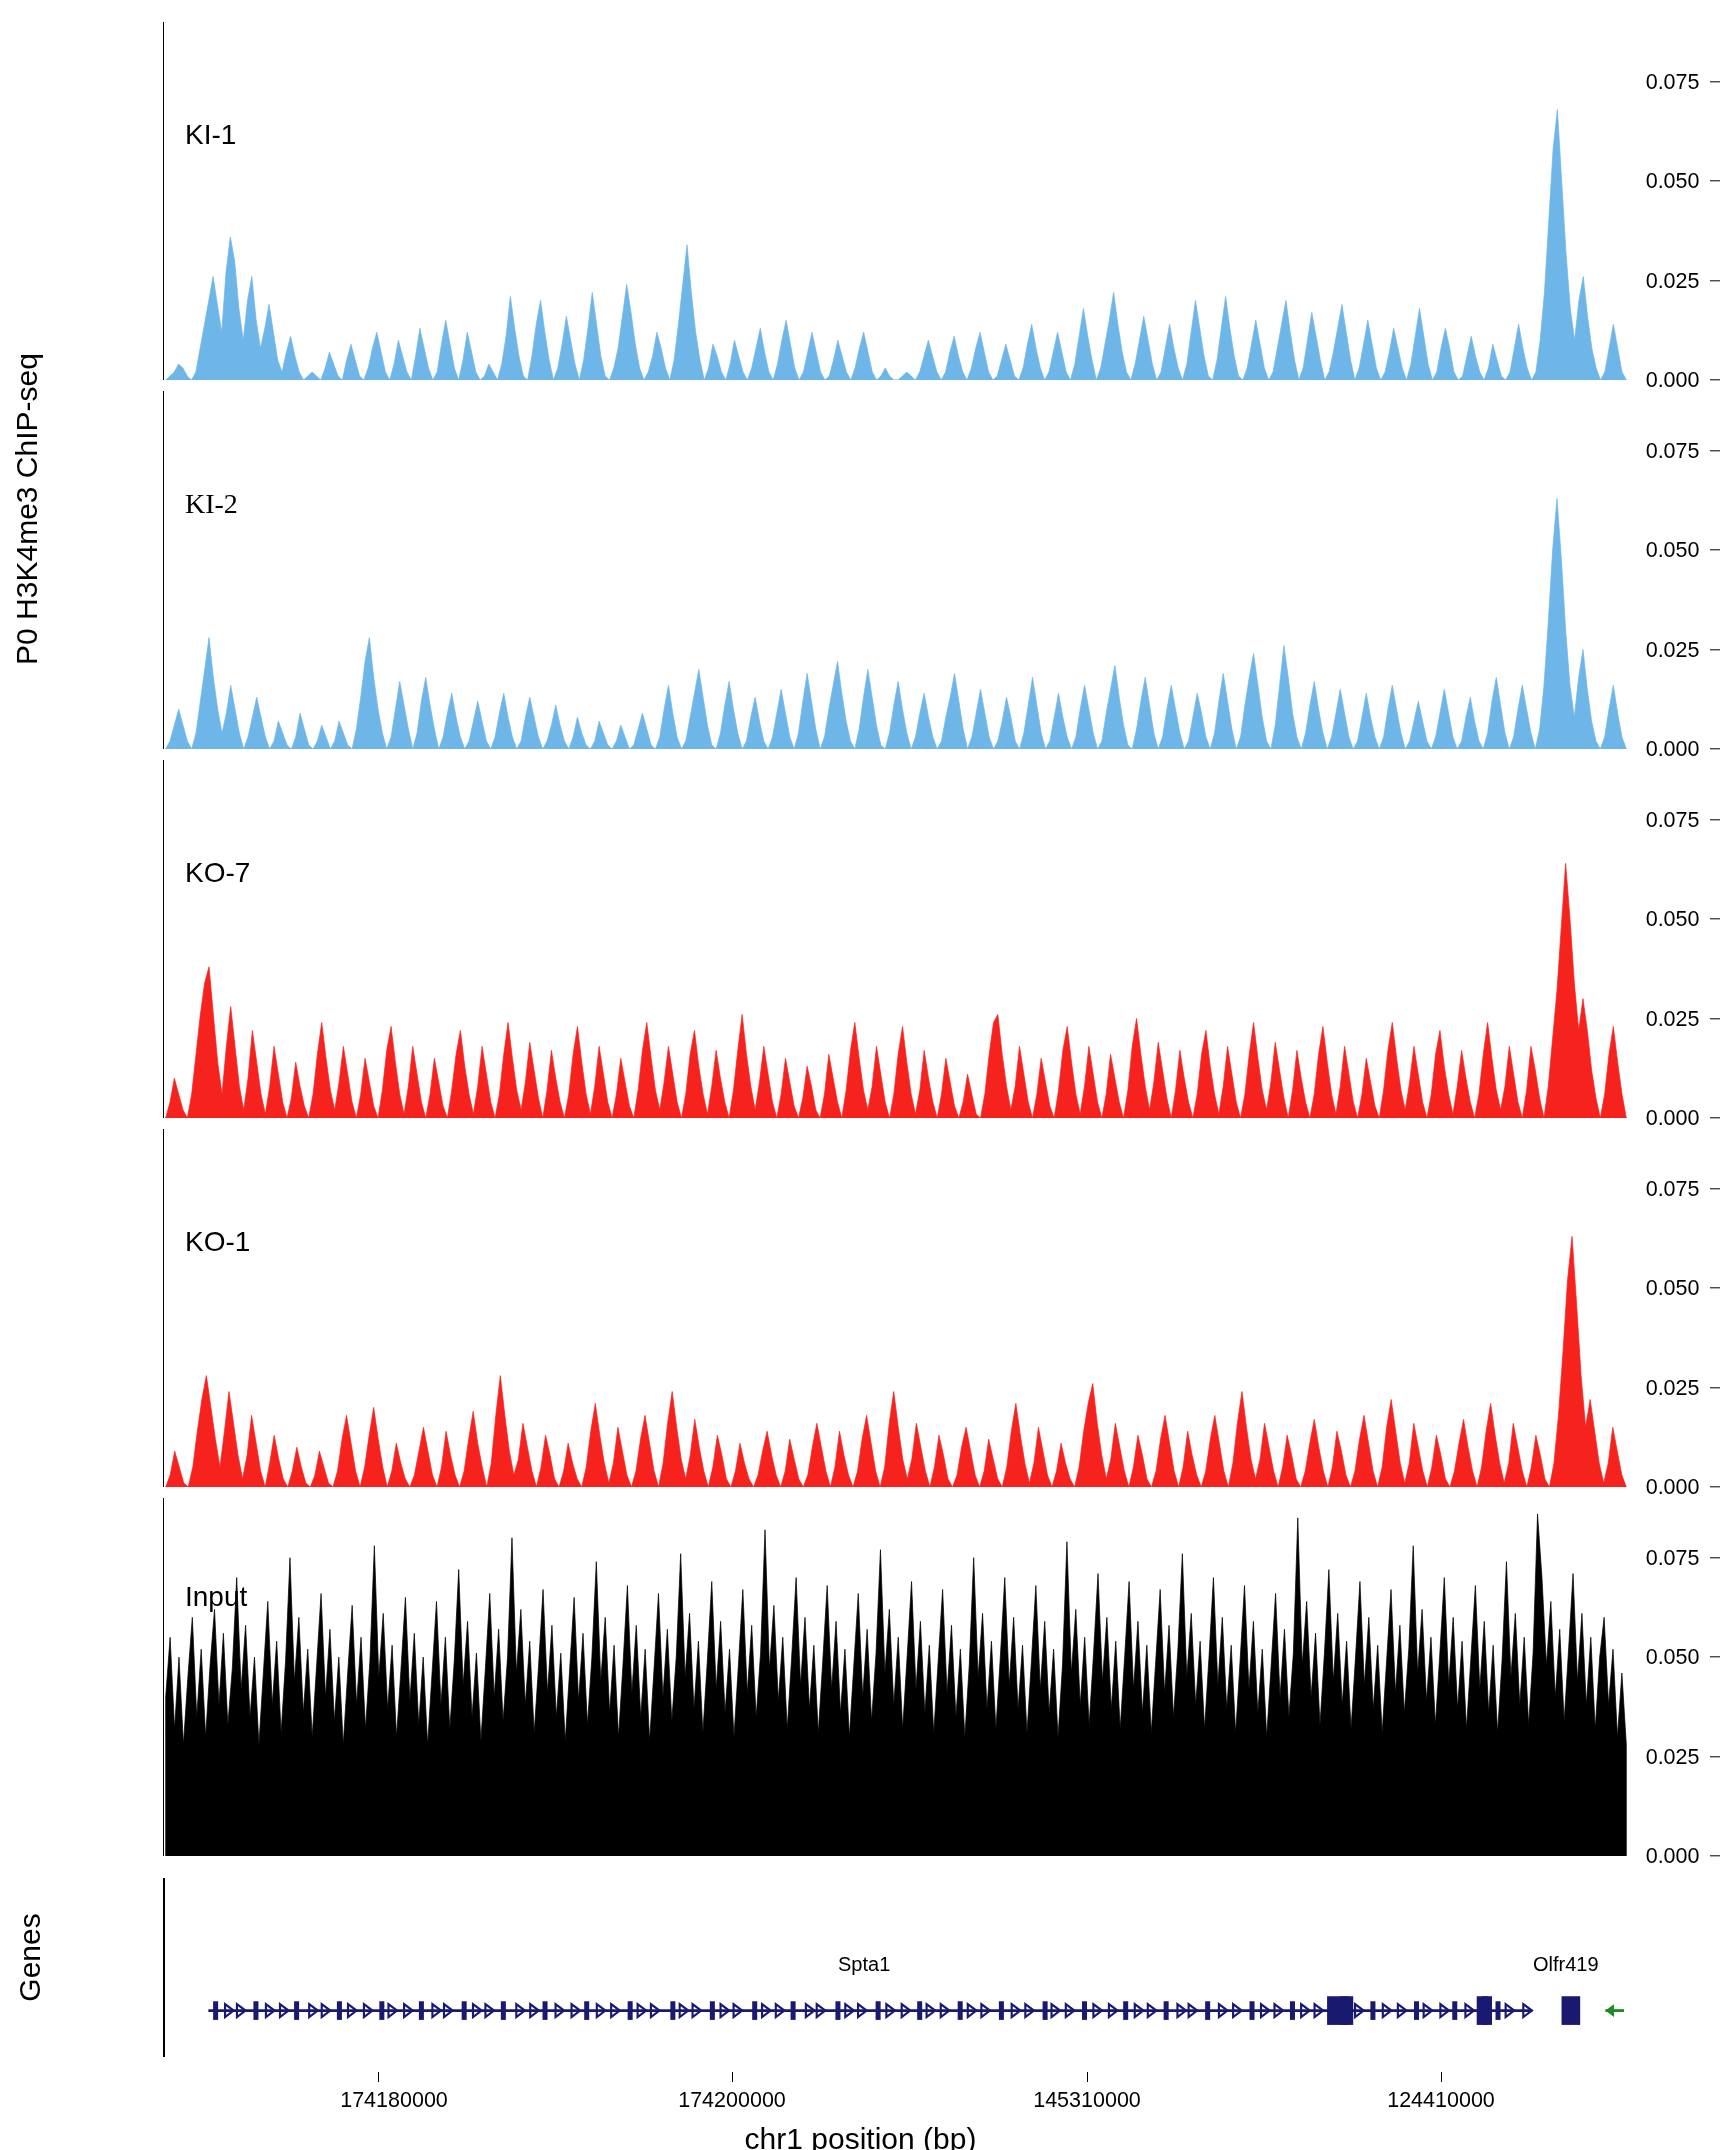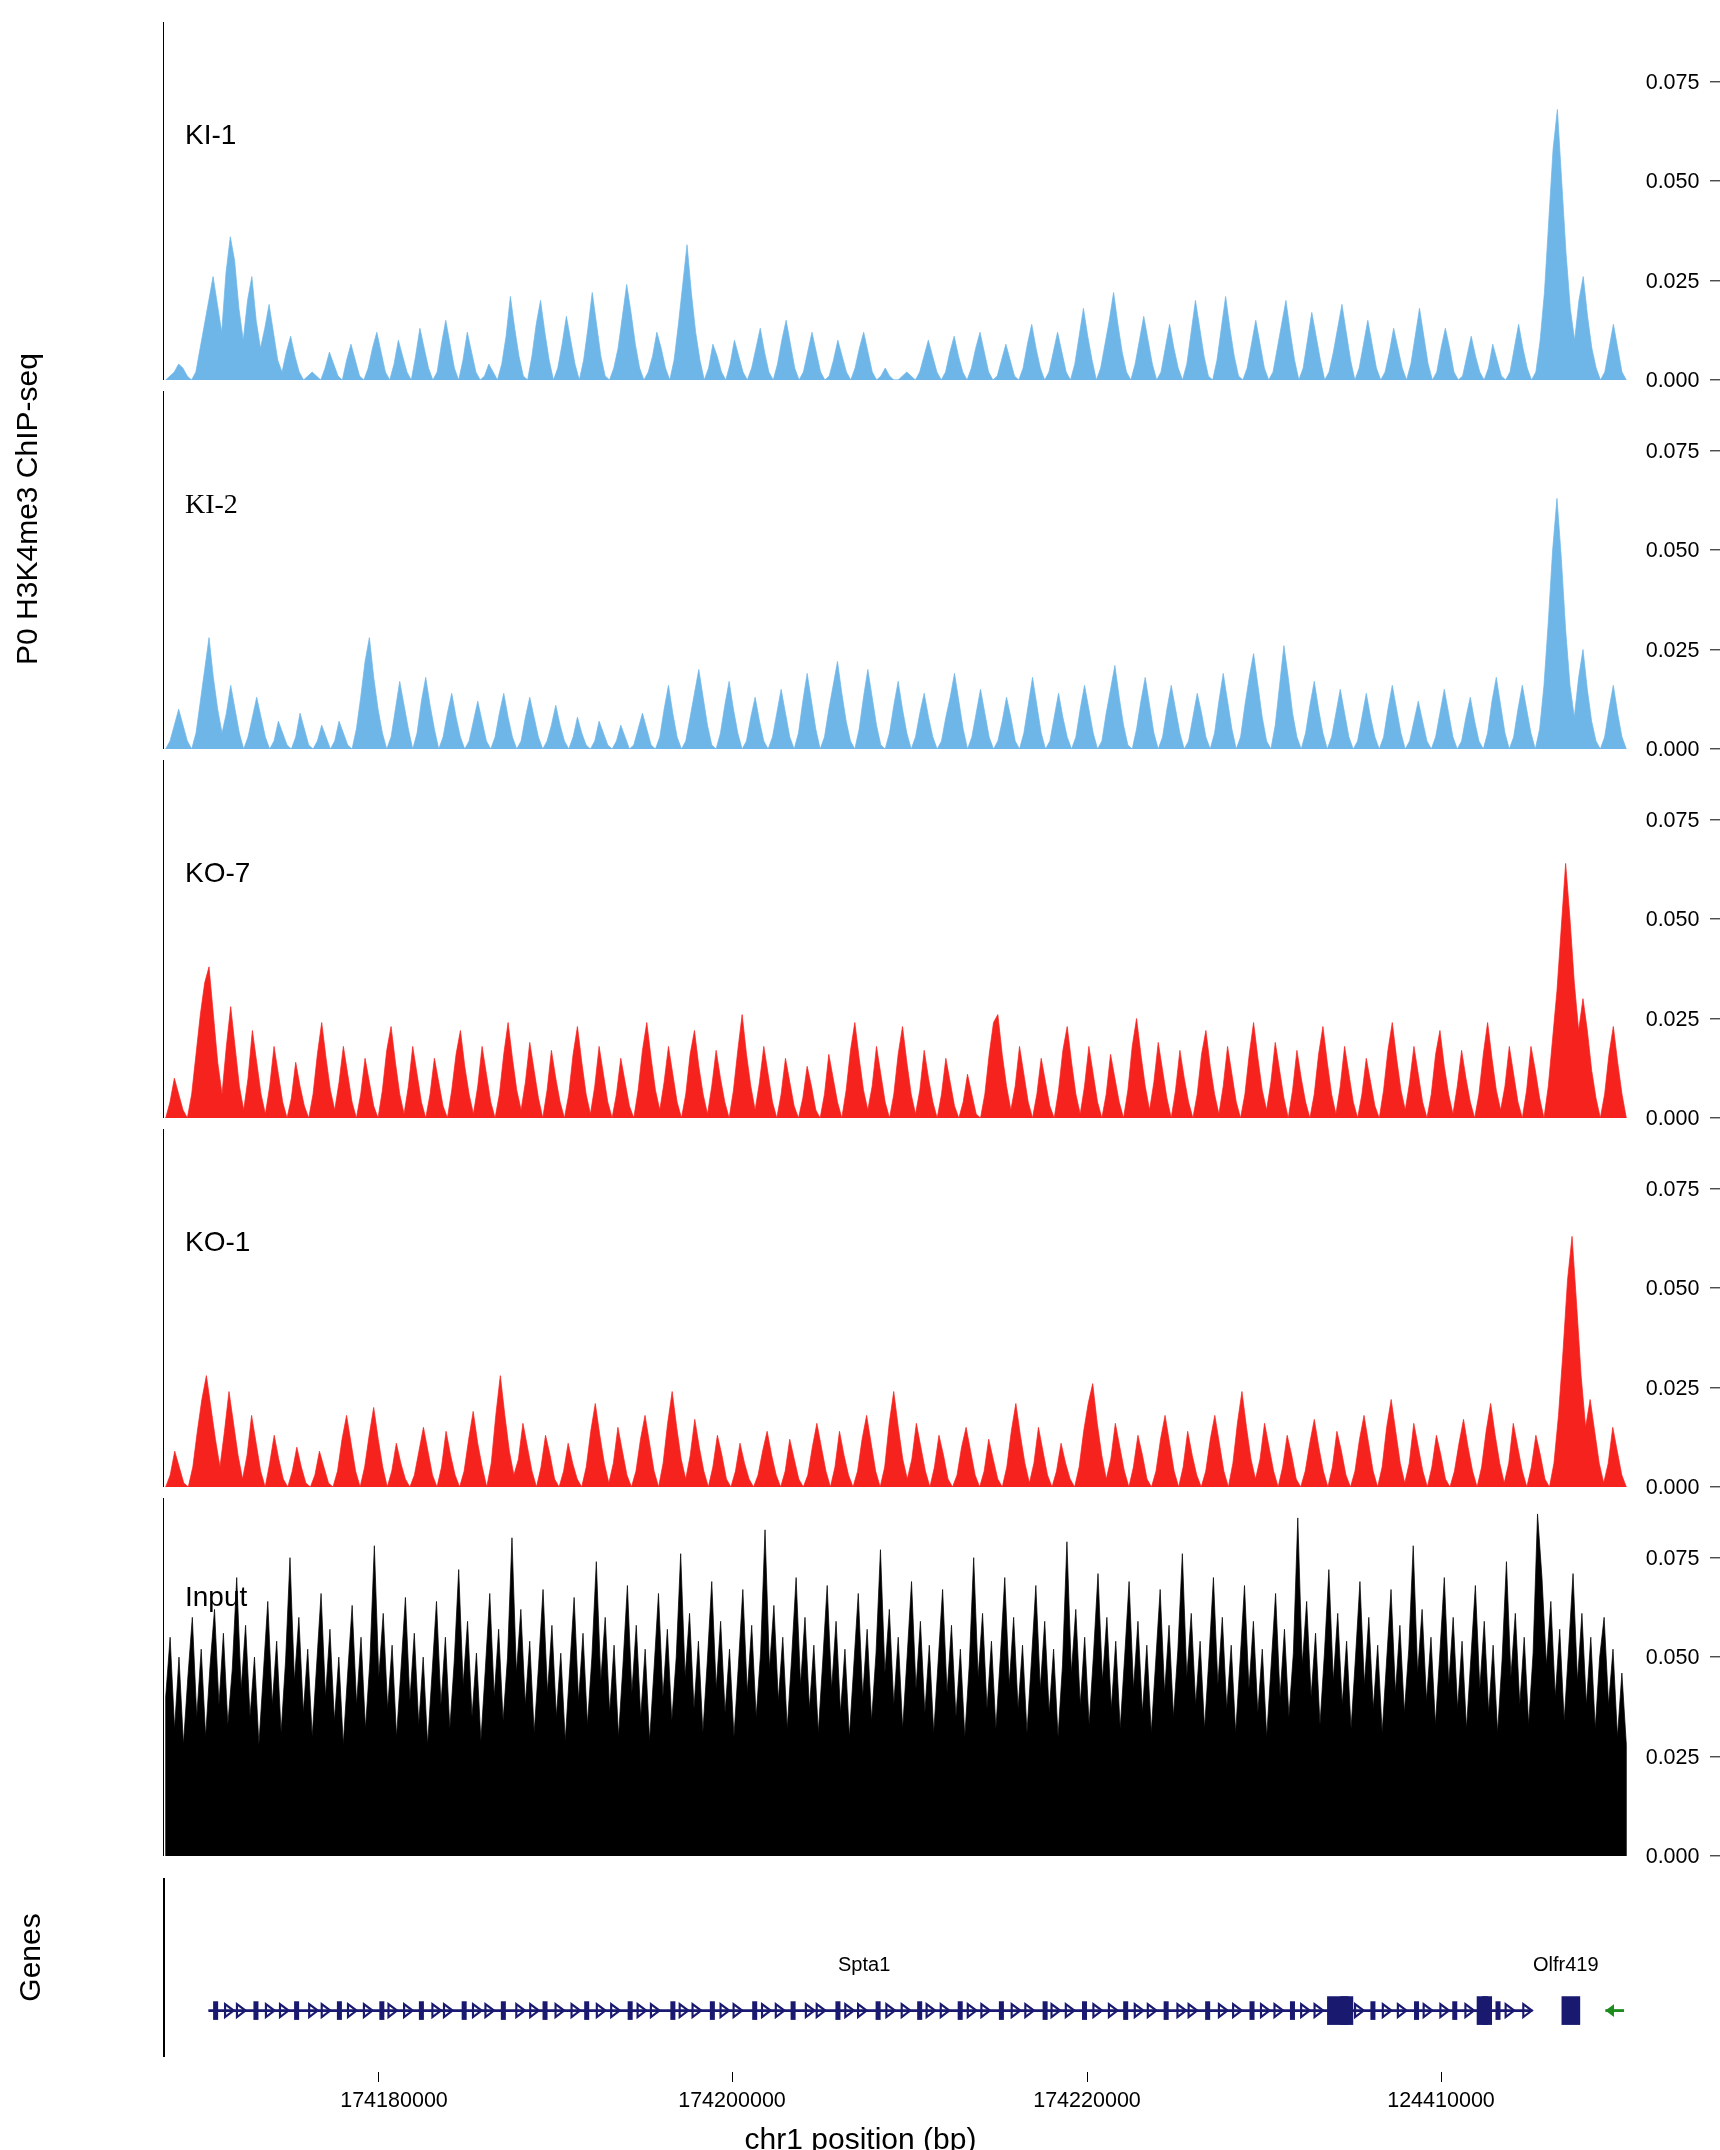--- a/index.html
+++ b/index.html
@@ -349,19 +349,19 @@
       </svg>
   </div>
 
   <div class="xaxis" id="xaxis">
     <div class="xlabel">chr1 position (bp)</div>
   <div class="xtick" style="left: 378px;"></div>
       <div class="xtick-label" style="left: 378px; margin-left: 16px;">174180000</div>
       <div class="xtick" style="left: 732px;"></div>
       <div class="xtick-label" style="left: 732px;">174200000</div>
       <div class="xtick" style="left: 1087px;"></div>
-      <div class="xtick-label" style="left: 1087px;">174220000</div>
+      <div class="xtick-label" style="left: 1087px;">145310000</div>
       <div class="xtick" style="left: 1441px;"></div>
       <div class="xtick-label" style="left: 1441px;">124410000</div>
     </div>
 
 </div>
 
 
 </body></html>

